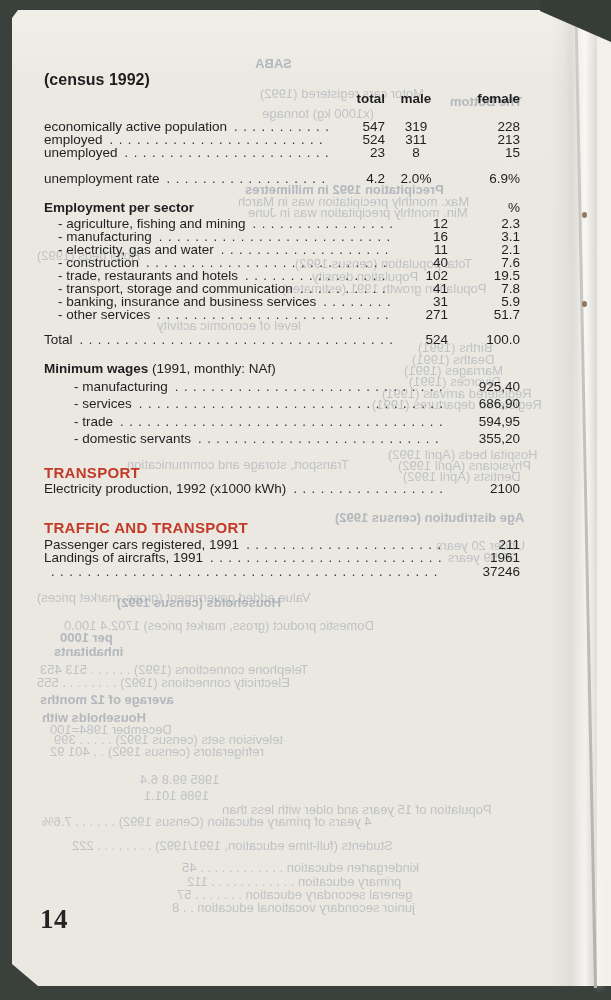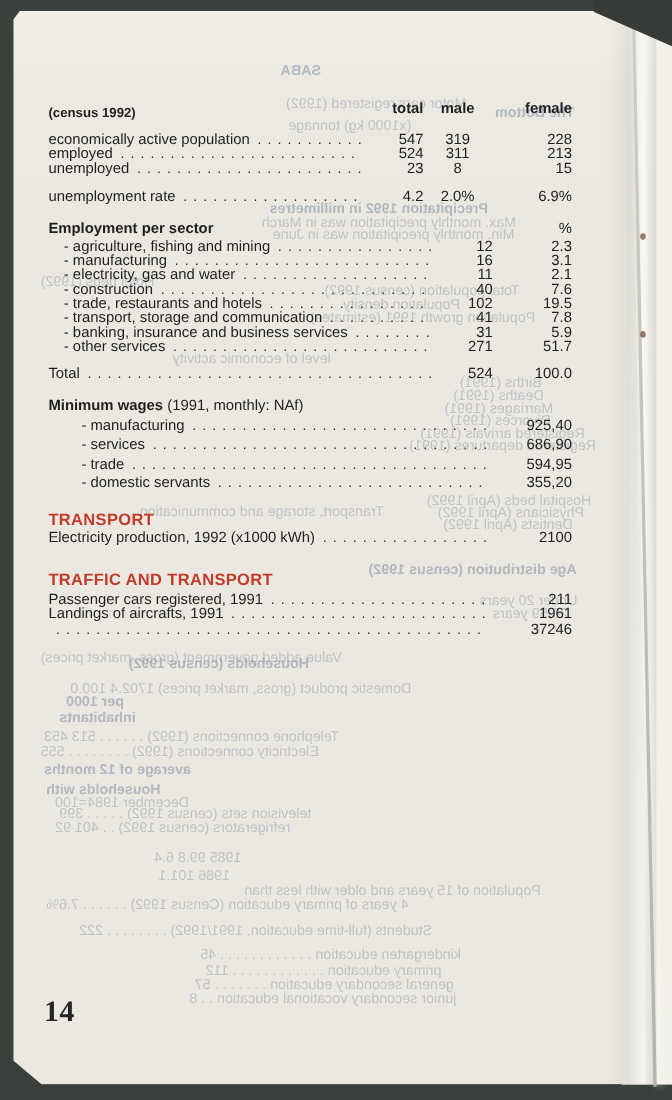--- a/index.html
+++ b/index.html
@@ -27,21 +27,21 @@
     clip-path:polygon(26px 100%,100% 100%,100% 0,6px 0,0 8px,0 calc(100% - 22px));
     color:var(--ink);}
   .page::after{content:"";position:absolute;top:0;bottom:0;left:538px;width:47px;
     background:linear-gradient(90deg,rgba(0,0,0,0) 0%,rgba(0,0,0,.045) 45%,rgba(255,255,255,.6) 75%,rgba(0,0,0,.07) 100%);
     pointer-events:none;}
 
   .content{position:absolute;inset:0;z-index:2;font-size:13.5px;}
   .block{position:absolute;left:32px;width:476px;}
 
   .red-h{font-size:15px;font-weight:700;color:var(--red);letter-spacing:.3px;}
-  .subtitle{font-size:12px;font-weight:700;margin-top:24px;}
+  .subtitle{font-size:16px;font-weight:700;}
   .b{font-weight:700;}
 
   .trow{display:flex;align-items:baseline;line-height:13px;font-size:13.5px;}
   .spacer{flex:1 1 auto;}
   .lbl{white-space:nowrap;}
   .leader{flex:1 1 auto;overflow:hidden;white-space:nowrap;margin:0 6px 0 7px;color:#2c2c2c;}
   .leader::after{content:"............................................................";
     font-size:13px;letter-spacing:5.5px;}
   .c1{width:50px;text-align:right;flex:none;}
   .c2{width:62px;text-align:center;flex:none;}

